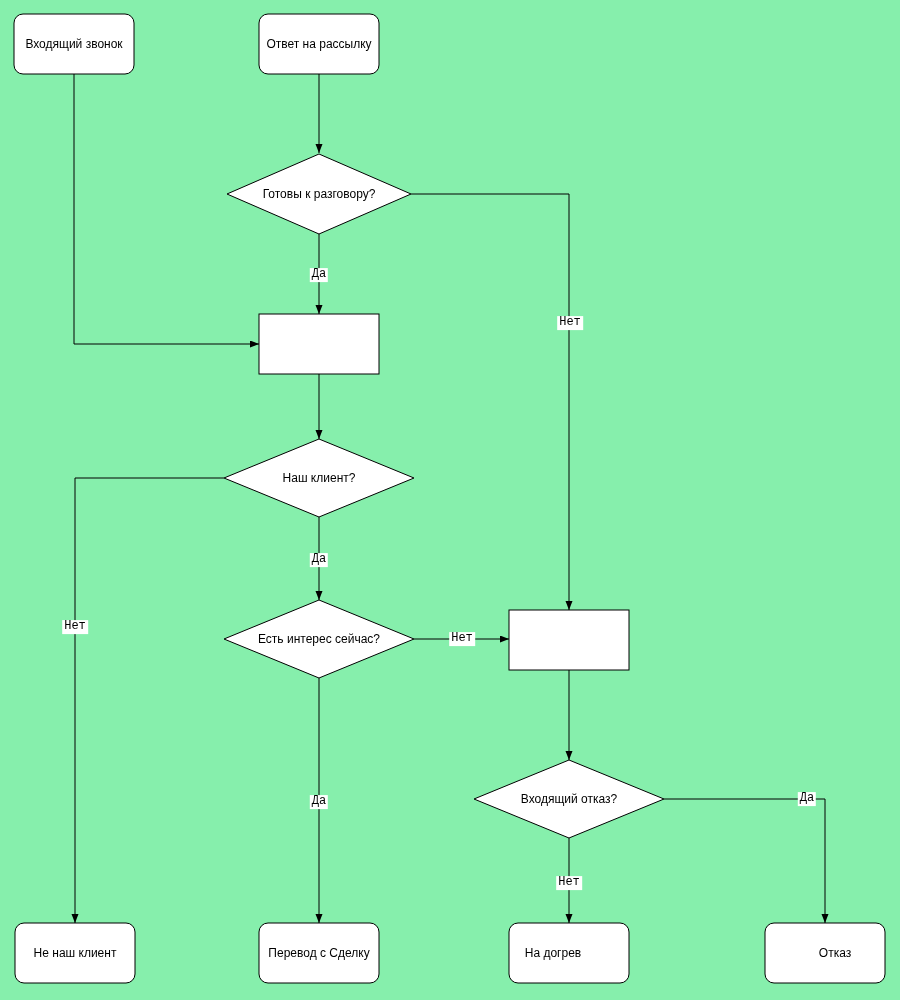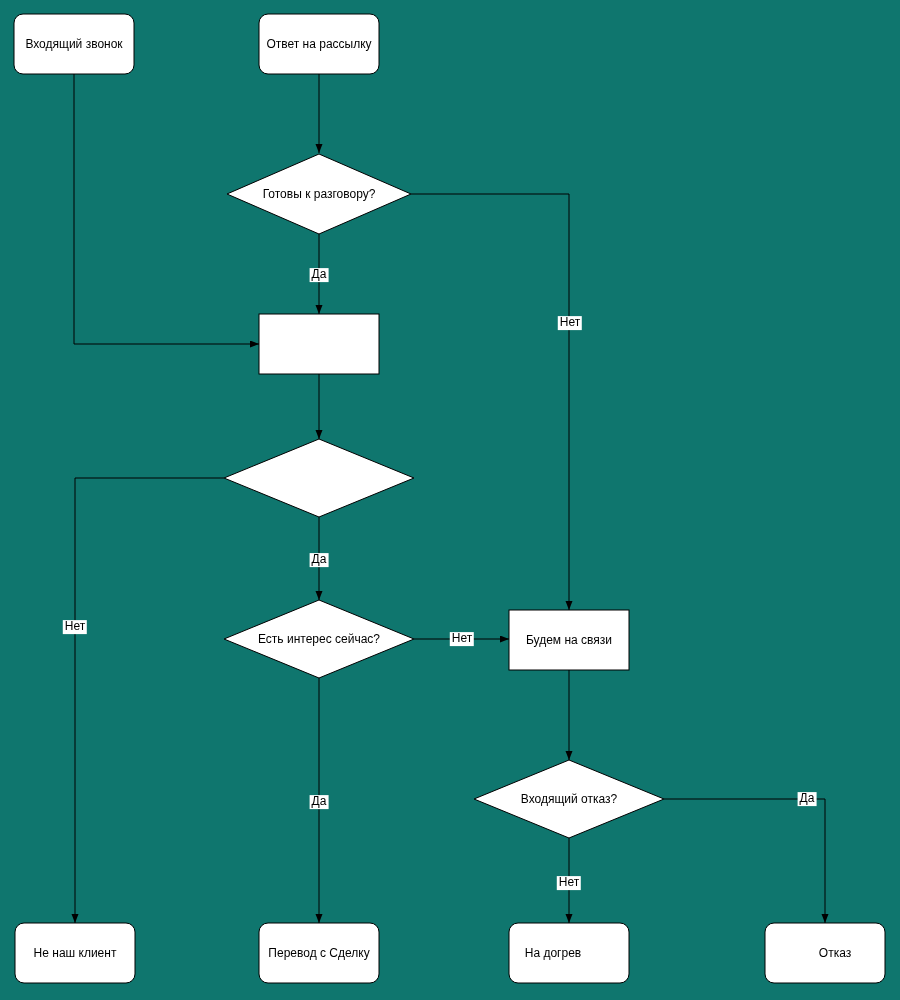--- a/index.html
+++ b/index.html
@@ -1,20 +1,20 @@
 <!DOCTYPE html>
 <html><head>
 <meta charset="utf-8">
 <style>
   html, body { margin: 0; padding: 0; background: #ffffff; }
   .canvas {
     position: relative;
     width: 900px;
     height: 1000px;
-    background: #0f766e;
+    background: #86efac;
     font-family: "Liberation Sans", sans-serif;
     font-size: 12px;
     color: #000000;
     overflow: hidden;
   }
   .canvas svg { position: absolute; left: 0; top: 0; }
   .shape { fill: #ffffff; stroke: #000000; stroke-width: 1; }
   .edge  { fill: none; stroke: #000000; stroke-width: 1; }
   .node-label {
     position: absolute;
@@ -27,20 +27,21 @@
     pointer-events: none;
   }
   .edge-label {
     position: absolute;
     transform: translate(-50%, -50%);
     background: #ffffff;
     padding: 0 2px;
     line-height: 1.15;
     z-index: 3;
     white-space: nowrap;
+    font-family: Liberation Mono, monospace;
   }
 </style>
 </head>
 <body>
 
 <div class="canvas">
 
   <svg width="900" height="1000" viewBox="0 0 900 1000">
     <defs>
       <marker id="arrow" markerUnits="userSpaceOnUse" markerWidth="10" markerHeight="8" refX="9" refY="3.5" orient="auto">
@@ -71,22 +72,22 @@
     <polygon class="shape" points="569,760 664,799 569,838 474,799"></polygon>
     <rect class="shape" x="15" y="923" width="120" height="60" rx="9" ry="9"></rect>
     <rect class="shape" x="259" y="923" width="120" height="60" rx="9" ry="9"></rect>
     <rect class="shape" x="509" y="923" width="120" height="60" rx="9" ry="9"></rect>
     <rect class="shape" x="765" y="923" width="120" height="60" rx="9" ry="9"></rect>
   </svg>
 
   <div class="node-label" style="left:14px;  top:14px;  width:120px; height:60px">Входящий звонок</div>
   <div class="node-label" style="left:259px; top:14px;  width:120px; height:60px">Ответ на рассылку</div>
   <div class="node-label" style="left:229px; top:172px; width:180px; height:44px">Готовы к разговору?</div>
+  <div class="node-label" style="left:229px; top:456px; width:180px; height:44px">Наш клиент?</div>
   <div class="node-label" style="left:229px; top:617px; width:180px; height:44px">Есть интерес сейчас?</div>
-  <div class="node-label" style="left:509px; top:610px; width:120px; height:60px">Будем на связи</div>
   <div class="node-label" style="left:479px; top:777px; width:180px; height:44px">Входящий отказ?</div>
   <div class="node-label" style="left:15px;  top:923px; width:120px; height:60px">Не наш клиент</div>
   <div class="node-label" style="left:259px; top:923px; width:120px; height:60px">Перевод с Сделку</div>
   <div class="node-label" style="left:493px; top:923px; width:120px; height:60px">На догрев</div>
   <div class="node-label" style="left:765px; top:923px; width:140px; height:60px">Отказ</div>
 
   <div class="edge-label" style="left:319px; top:275px">Да</div>
   <div class="edge-label" style="left:570px; top:323px">Нет</div>
   <div class="edge-label" style="left:319px; top:560px">Да</div>
   <div class="edge-label" style="left:75px;  top:627px">Нет</div>

